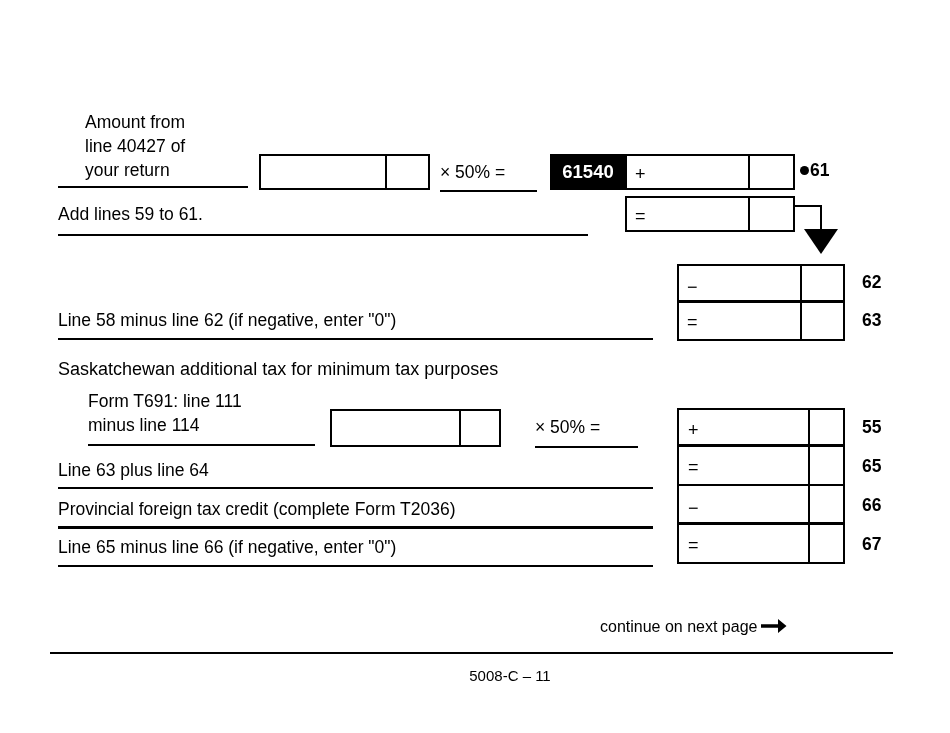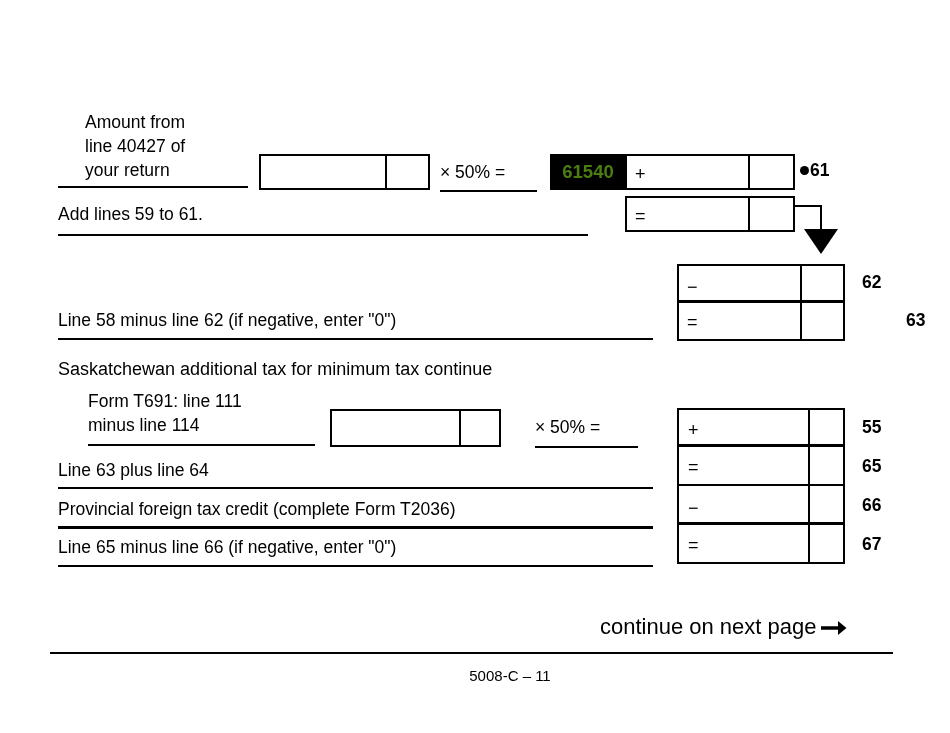--- a/index.html
+++ b/index.html
@@ -63,21 +63,21 @@
   .op {
     position: absolute;
     font-size: 18px;
     line-height: 1;
     font-weight: normal;
   }
 
   
   .blackfield {
     background: #000;
-    color: #4d7c0f;
+    color: #ffffff;
     font-weight: bold;
     font-size: 18.5px;
     display: flex;
     align-items: center;
     justify-content: center;
     box-sizing: border-box;
   }
 
   
   .boxstack { position: absolute; }
@@ -159,26 +159,26 @@
     <div class="boxrow bt2 bb3" style="height:39px;">
       <div class="box-divider" style="left:121px;"></div>
       <span class="op" style="left:8px; top:12px;">−</span>
     </div>
     <div class="boxrow bb2" style="height:38px;">
       <div class="box-divider" style="left:121px;"></div>
       <span class="op" style="left:8px; top:10px;">=</span>
     </div>
   </div>
   <div class="abs linelabel" style="left:862px; top:272px;">62</div>
-  <div class="abs linelabel" style="left:862px; top:310px;margin-left:44px;">63</div>
+  <div class="abs linelabel" style="left:862px; top:310px;">63</div>
 
   <div class="abs txt" style="left:58px; top:308px;">Line 58 minus line 62 (if negative, enter "0")</div>
   <div class="abs rule" style="left:58px; top:338px; width:595px;"></div>
 
-  <div class="abs txt" style="left:58px; top:357px; font-size:18px;">Saskatchewan additional tax for minimum tax continue</div>
+  <div class="abs txt" style="left:58px; top:357px; font-size:18px;">Saskatchewan additional tax for minimum tax purposes</div>
 
   <div class="abs txt" style="left:88px; top:389px;">Form T691: line 111</div>
   <div class="abs txt" style="left:88px; top:413px;text-align:center;">minus line 114</div>
   <div class="abs rule" style="left:88px; top:444px; width:227px;"></div>
 
   <div class="abs box" style="left:330px; top:409px; width:171px; height:38px;">
     <div class="box-divider" style="left:127px;"></div>
     <span class="abs txt-sm" style="left:8px; top:8px;"></span>
   </div>
 
@@ -212,21 +212,21 @@
   <div class="abs txt" style="left:58px; top:458px;">Line 63 plus line 64</div>
   <div class="abs rule" style="left:58px; top:487px; width:595px;"></div>
 
   <div class="abs txt" style="left:58px; top:497px;">Provincial foreign tax credit (complete Form T2036)</div>
   <div class="abs rule-thick" style="left:58px; top:526px; width:595px;"></div>
 
   <div class="abs txt" style="left:58px; top:535px;">Line 65 minus line 66 (if negative, enter "0")</div>
   <div class="abs rule" style="left:58px; top:565px; width:595px;"></div>
 
   <div class="abs" style="left:600px; top:615px;">
-    <span class="txt" style="font-size:22px;">continue on next page</span><span class="rightarrow">
+    <span class="txt" style="font-size:16px;">continue on next page</span><span class="rightarrow">
       <svg width="26" height="18" viewBox="0 0 26 18" aria-hidden="true">
         <path d="M0 7.2 H17 V2.0 L25.5 9 L17 16 V10.8 H0 Z" fill="#000"></path>
       </svg>
     </span>
   </div>
   <div class="abs rule" style="left:50px; top:652px; width:843px;"></div>
   <div class="abs footer-code" style="left:10px; top:667px; width:950px; text-align:center;padding-left:25px;">5008-C – 11</div>
 
 </div>
 

